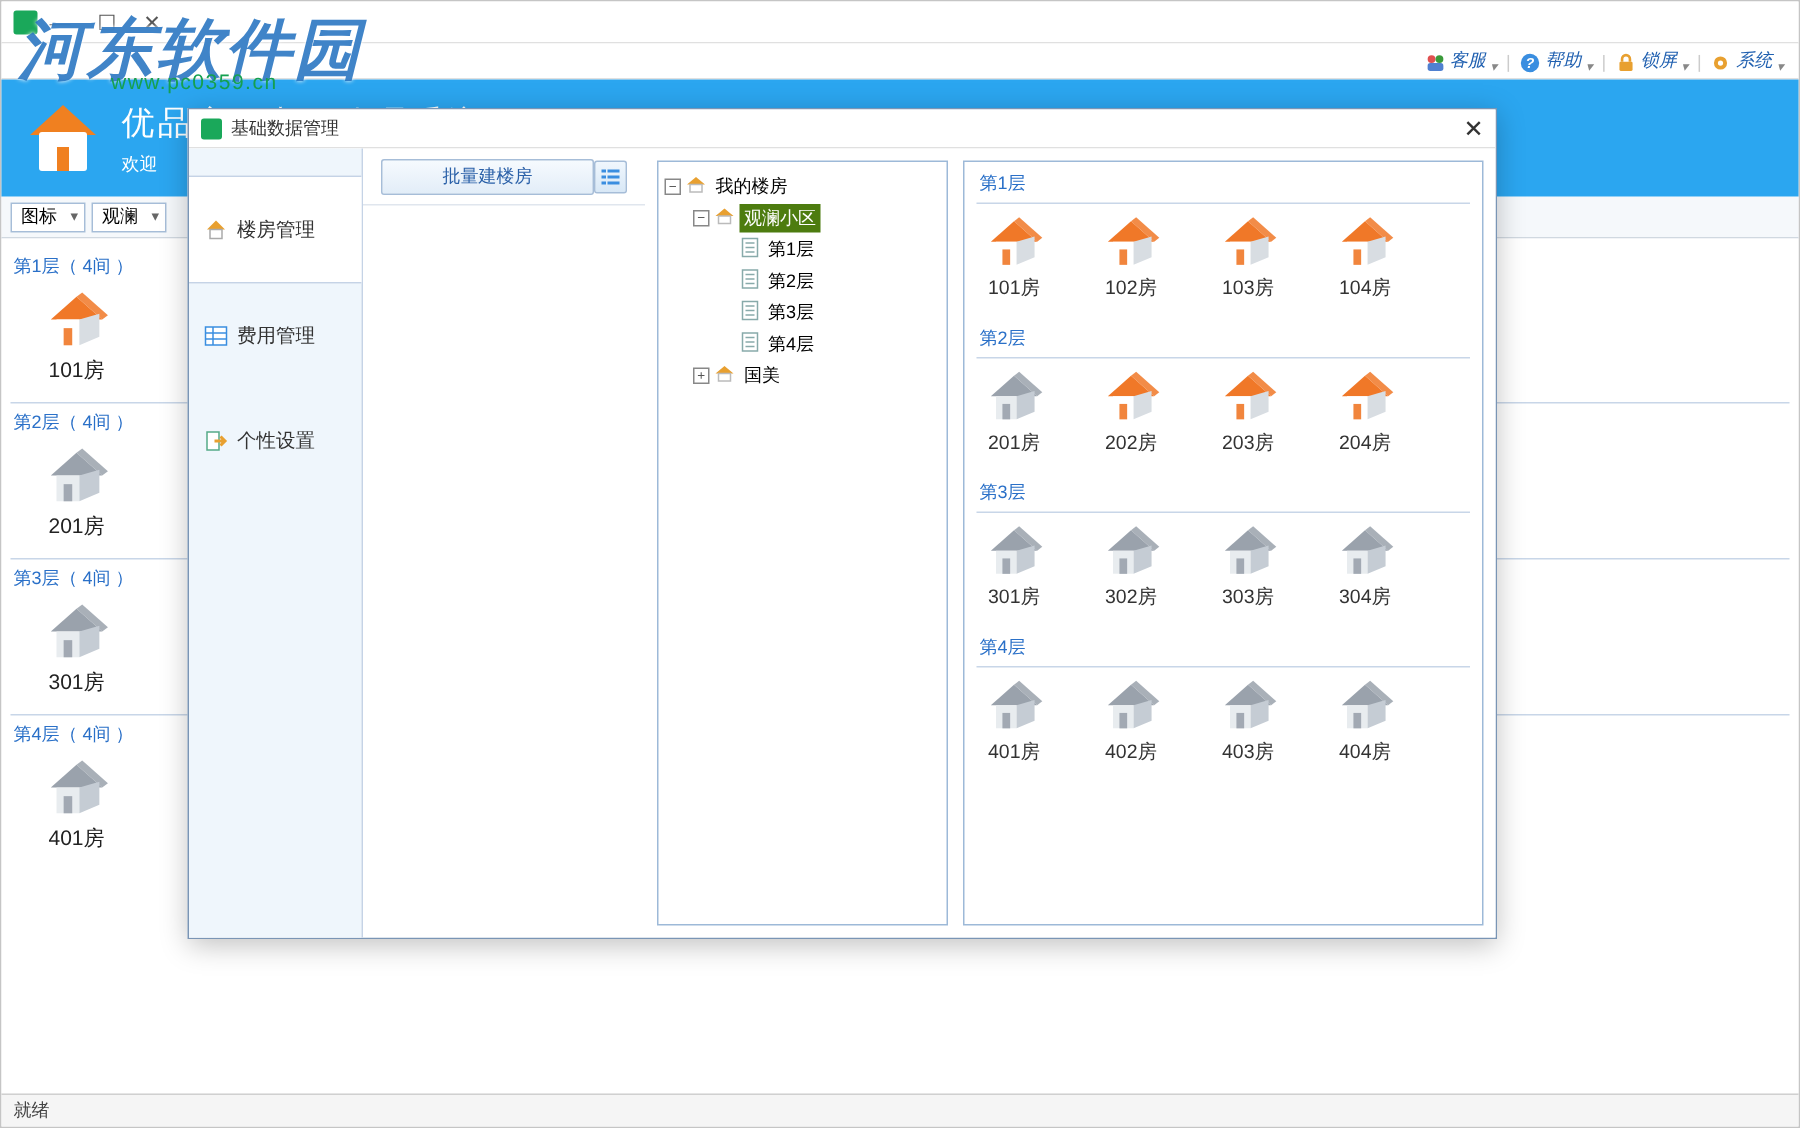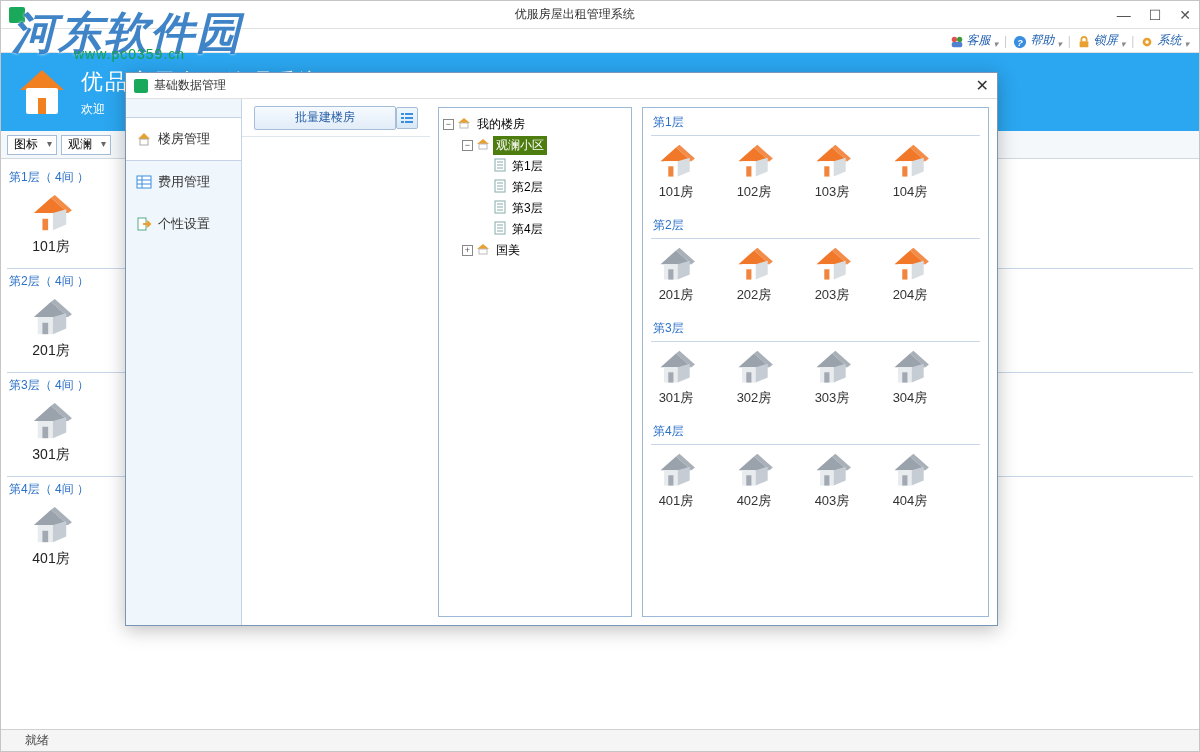--- a/index.html
+++ b/index.html
@@ -30,36 +30,36 @@
 .combo::after { content: "▾"; position: absolute; right: 4px; top: 2px; font-size: 10px; color: #666; }
 
 .main-content { flex: 1; background: #fff; padding: 6px; overflow: hidden; }
 .floor-group { margin-bottom: 8px; }
 .floor-header { color: #2a70c8; font-size: 12px; padding: 4px 2px; border-top: 1px solid #c8d6e8; }
 .floor-header.first { border-top: none; }
 .room-row { display: flex; gap: 20px; padding: 4px 8px; }
 .room-item { display: flex; flex-direction: column; align-items: center; gap: 4px; cursor: pointer; width: 72px;}
 .room-label { font-size: 14px; color: #222; }
 
-.statusbar { height: 22px; background: #f5f5f5; border-top: 1px solid #d0d0d0; display: flex; align-items: center; padding: 0 24px; font-size: 12px; color: #444; }
+.statusbar { height: 22px; background: #f5f5f5; border-top: 1px solid #d0d0d0; display: flex; align-items: center; padding: 0 8px; font-size: 12px; color: #444; }
 
 
 .watermark { position: absolute; left: 0; top: 0; font-size: 44px; font-weight: bold; color: rgba(30,110,190,0.85); font-style: italic; letter-spacing: 2px; padding: 4px 12px; z-index: 50; text-shadow: 0 0 3px #fff; }
 .watermark-sub { position: absolute; left: 74px; top: 46px; font-size: 14px; color: #15a050; z-index: 50; letter-spacing:1px;text-align:right;}
 
 
 .dialog { position: absolute; left: 125px; top: 72px; width: 873px; height: 554px; background: #fff; border: 1px solid #7a95b5; box-shadow: 0 4px 18px rgba(0,0,0,0.25); z-index: 100; display: flex; flex-direction: column; }
 .dlg-title { height: 26px; background: #fff; display: flex; align-items: center; padding: 0 8px; border-bottom: 1px solid #e0e0e0; }
 .dlg-title-icon { width: 14px; height: 14px; background: #1aa85a; border-radius: 2px; margin-right: 6px; }
 .dlg-close { font-size: 16px; cursor: pointer; color: #333; }
 .dlg-title-text { flex: 1; font-size: 12px; color: #333; }
 
 .dlg-body { flex: 1; display: flex; background: #fff; }
 .dlg-sidebar { width: 116px; background: linear-gradient(#eff6fc, #eff6fc); border-right: 1px solid #c5d3e6; padding-top: 18px; }
-.sb-item { display: flex; align-items: center; gap: 6px; padding: 12px 10px; font-size: 13px; color: #333; cursor: pointer; }
+.sb-item { display: flex; align-items: center; gap: 6px; padding: 26px 10px; font-size: 13px; color: #333; cursor: pointer; }
 .sb-item.active { background: #fff; border-top:1px solid #c5d3e6; border-bottom:1px solid #c5d3e6; }
 .sb-icon { width: 16px; height: 16px; display: inline-block; }
 
 .dlg-main { flex: 1; display: flex; flex-direction: row; }
 .dlg-toolbar { height: 38px; display: flex; align-items: center; justify-content: space-between; padding: 0 12px; border-bottom: 1px solid #e0e6ee; }
 .btn { height: 24px; padding: 0 40px; background: linear-gradient(#f6fafe,#e2edf8); border: 1px solid #a6bdd8; color: #2a60a8; font-size: 12px; cursor: pointer; border-radius: 2px; }
 .btn-icon { width: 22px; height: 22px; border: 1px solid #a6bdd8; background: linear-gradient(#f0f7fd,#d8e8f6); border-radius: 2px; cursor: pointer; display:flex; align-items:center; justify-content:center; }
 
 .dlg-panes { flex: 1; display: flex; padding: 8px; gap: 10px; }
 .tree-pane { width: 194px; border: 1px solid #9db9d8; background: #fff; padding: 6px 4px; overflow: auto; }
@@ -81,21 +81,20 @@
 </style>
 </head>
 <body>
 
 <div class="watermark">河东软件园</div>
 <div class="watermark-sub">www.pc0359.cn</div>
 
 <div class="main-window">
   <div class="titlebar">
     <span class="titlebar-icon"></span>
-    <span class="titlebar-title">优服房屋出租管理系统</span>
     <div class="win-controls">
       <span>—</span>
       <span>☐</span>
       <span>✕</span>
     </div>
   </div>
 
   <div class="toolbar-top">
     <span class="tb-link">
       <svg class="tb-icon" viewBox="0 0 16 16">

